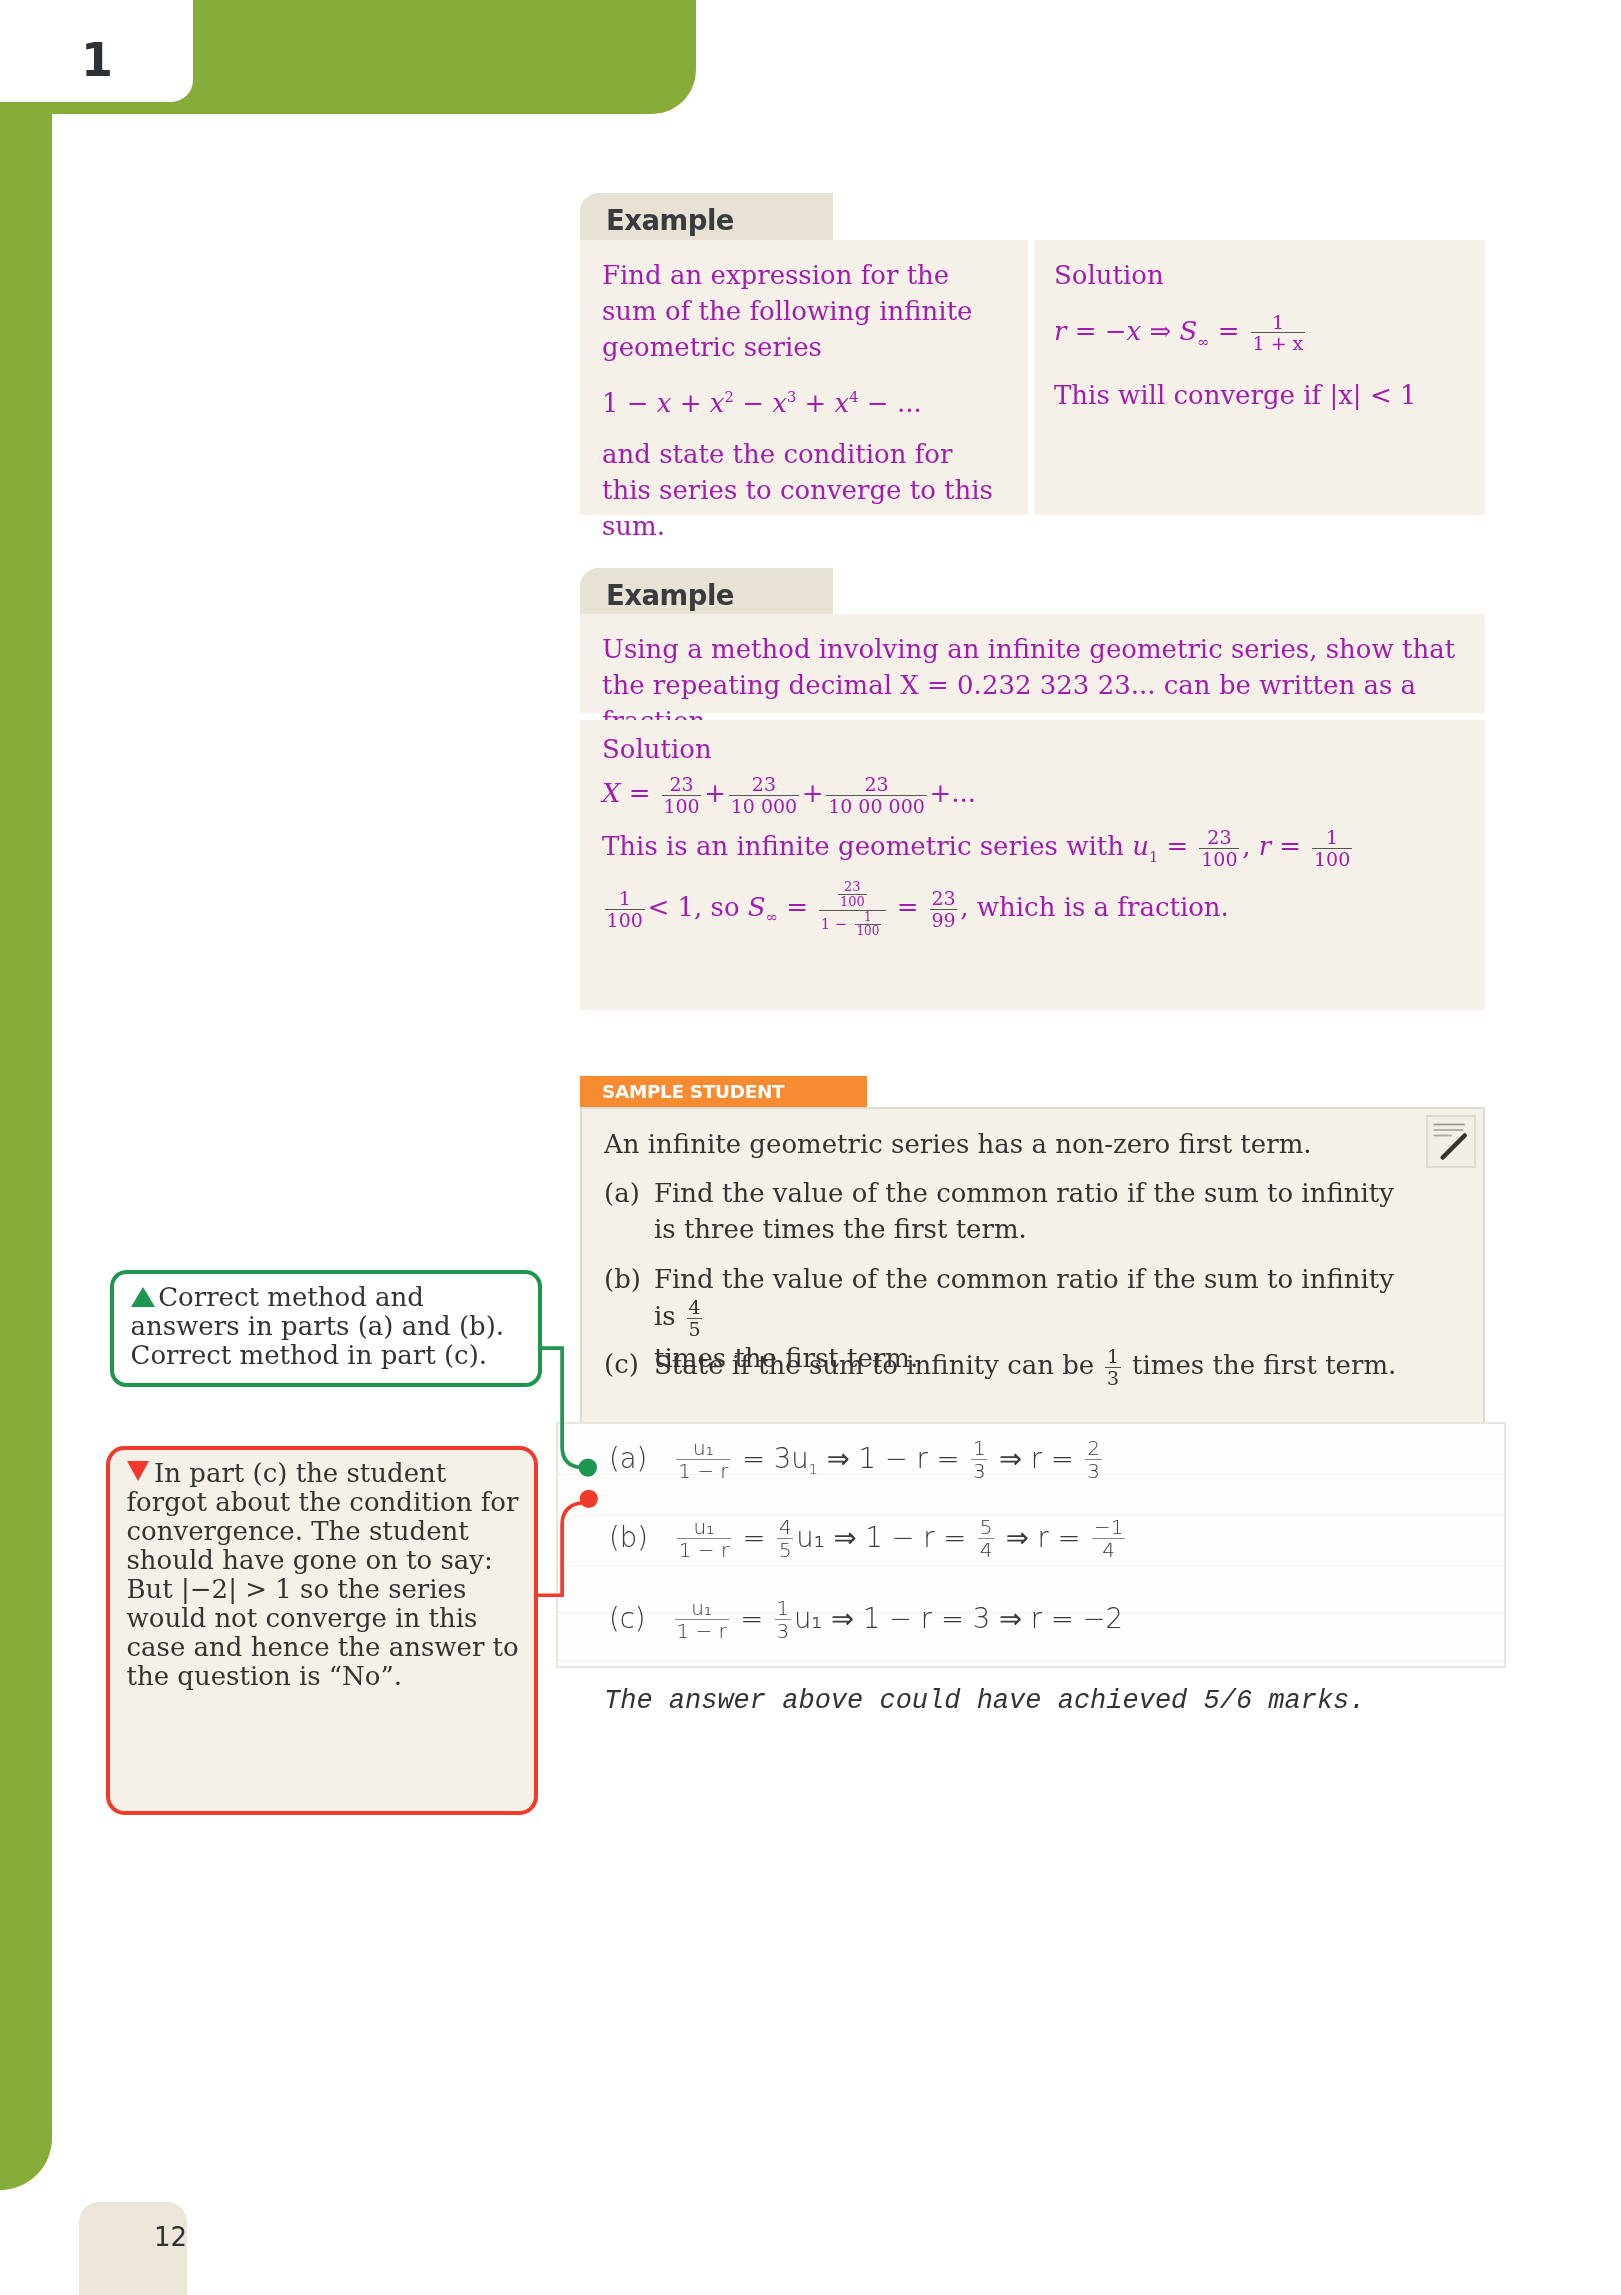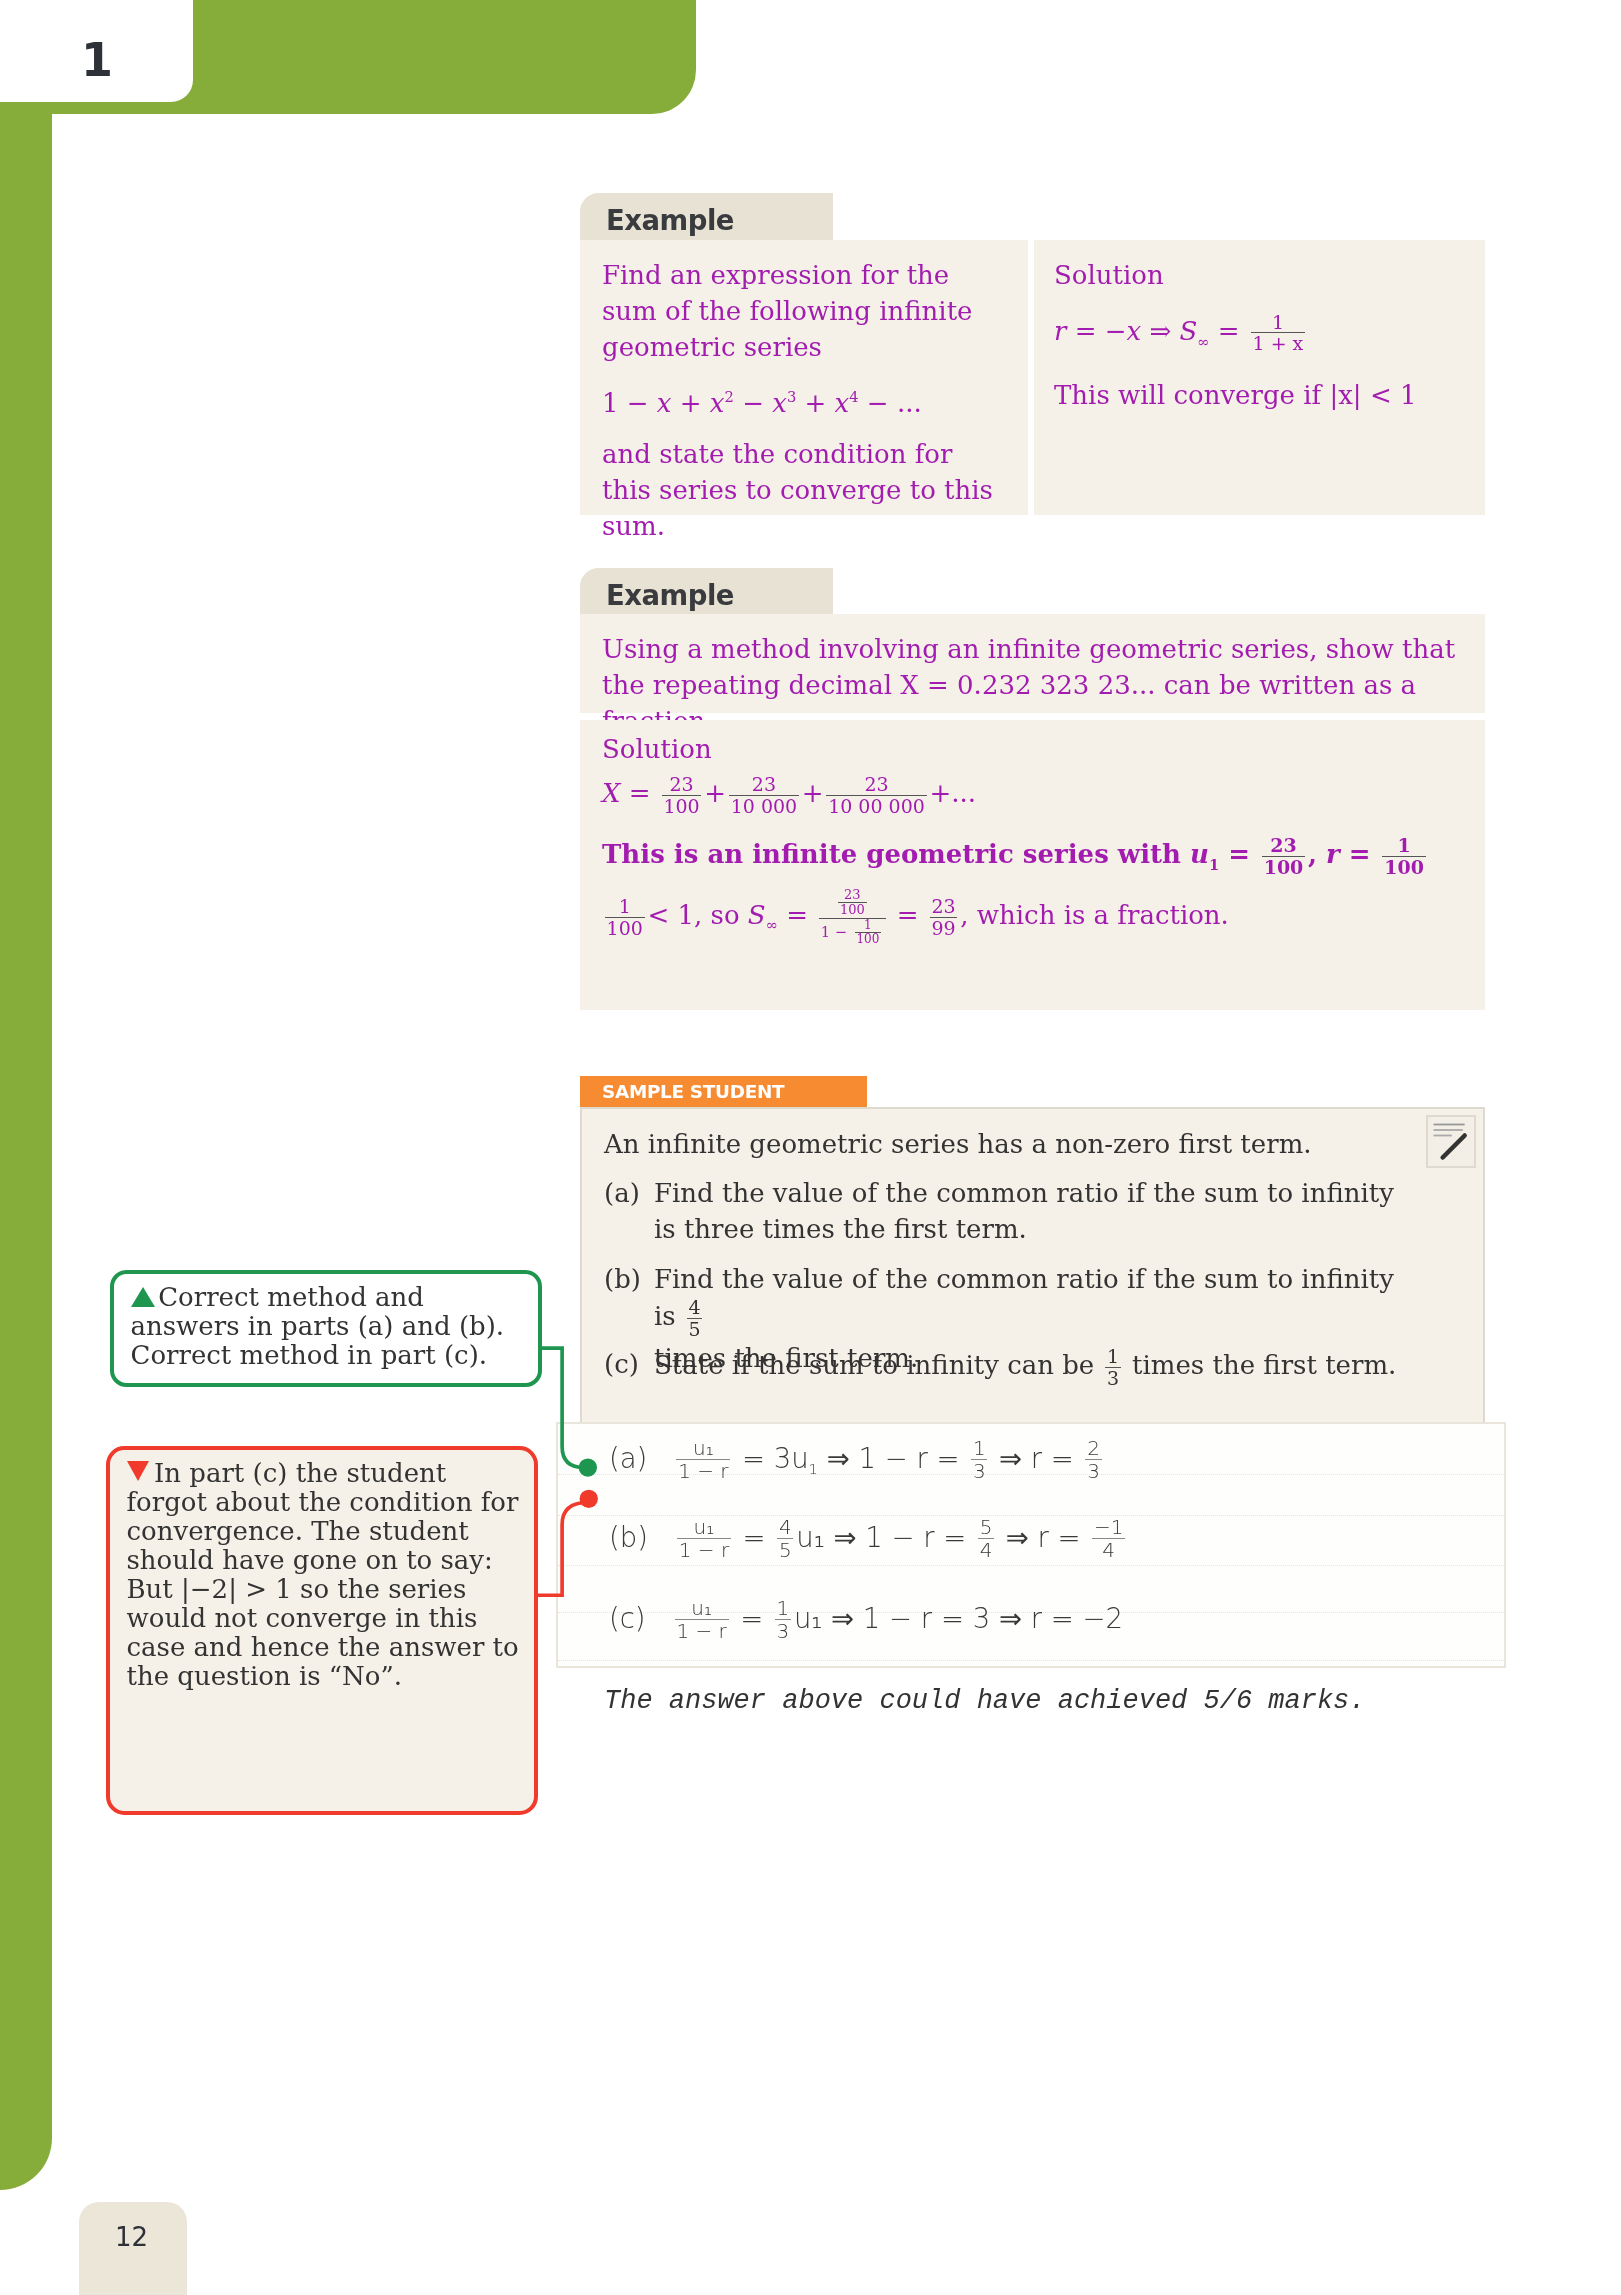--- a/index.html
+++ b/index.html
@@ -6,21 +6,21 @@
   body { width:1622px; height:2296px; position:relative; background:#ffffff; overflow:hidden;
          font-family:"DejaVu Serif", serif; color:#2f2f2f; }
   .abs { position:absolute; }
   
   #green-top { left:0; top:0; width:696px; height:114px; background:#86ac39; border-bottom-right-radius:44px; }
   #green-side { left:0; top:0; width:52px; height:2190px; background:#86ac39; border-bottom-right-radius:53px; }
   #inner-curve { left:52px; top:114px; width:110px; height:110px; background:#ffffff; border-top-left-radius:59px; }
   #chapter-tab { left:0; top:0; width:193px; height:102px; background:#ffffff; border-bottom-right-radius:22px; }
   #chapter-num { left:81px; top:33px; font-family:"DejaVu Sans", sans-serif; font-weight:bold; font-size:46px; color:#2e3138; }
   #page-tab { left:79px; top:2202px; width:108px; height:94px; background:#ebe6d8; border-top-left-radius:20px; border-top-right-radius:20px; }
-  #page-num { left:0; right:0; top:20px; text-align:left; font-family:"DejaVu Sans", sans-serif; font-size:26px; color:#2e3138;padding-left:36px; }
+  #page-num { left:0; right:0; top:20px; text-align:right; font-family:"DejaVu Sans", sans-serif; font-size:26px; color:#2e3138;padding-left:36px; }
 
   
   .ex-tab { background:#e7e2d4; border-top-left-radius:18.4px; font-family:"DejaVu Sans", sans-serif; font-weight:bold;
             font-size:27.5px; color:#3a3b3f; padding:11px 0 0 26px; box-sizing:border-box; letter-spacing:-0.5px; }
   .panel { background:#f6f1e8; box-sizing:border-box; font-size:26px; line-height:36px; color:#a21caf; }
   .panel p { margin:0; }
   .mi { font-style:italic; }
   .frac { display:inline-block; vertical-align:middle; text-align:center; margin:0 2.8px; line-height:1.1; }
   .frac > span { display:block; padding:0 1.8px; }
   .frac > span.num { border-bottom:1.8px solid #555; }
@@ -78,21 +78,21 @@
 <div class="abs ex-tab" style="left:580px;top:568px;width:253px;height:47px;">Example 1.2.11</div>
 <div class="abs panel" style="left:580px;top:614px;width:905px;height:99px;padding:16.5px 22px;">
   <p>Using a method involving an infinite geometric series, show that the repeating decimal X = 0.232 323 23... can be written as a fraction.</p>
 </div>
 <div class="abs panel" style="left:580px;top:720px;width:905px;height:290px;padding:11px 22px;">
   <p>Solution</p>
   <p style="margin-top:7.3px;">
     <span class="mi">X =</span>
     <span class="frac small"><span class="num">23</span><span>100</span></span><span>+</span><span class="frac small"><span class="num">23</span><span>10 000</span></span><span>+</span><span class="frac small"><span class="num">23</span><span>10 00 000</span></span><span>+...</span>
   </p>
-  <p style="margin-top:18px;font-weight:bold;">
+  <p style="margin-top:10px;">
     <span>This is an infinite geometric series with </span><span class="mi">u</span><sub class="xs">1</sub><span> = </span><span class="frac small"><span class="num">23</span><span>100</span></span><span>, </span><span class="mi">r</span><span> = </span><span class="frac small"><span class="num">1</span><span>100</span></span>
   </p>
   <p style="margin-top:5.5px;">
     <span class="frac small"><span class="num">1</span><span>100</span></span><span>&lt; 1, so </span><span class="mi">S</span><sub class="xs">∞</sub><span> = </span><span class="frac xs"><span class="num"><span class="frac xs" style="font-size:13px;"><span class="num">23</span><span>100</span></span></span><span><span>1 − </span><span class="frac" style="font-size:12px;"><span class="num">1</span><span>100</span></span></span></span><span> = </span><span class="frac small"><span class="num">23</span><span>99</span></span><span>, which is a fraction.</span>
   </p>
 </div>
 
 <div class="abs" id="sample-tab">SAMPLE STUDENT ANSWER</div>
 <div class="abs" id="sample-box">
   <div class="q-item" style="top:16.5px;">An infinite geometric series has a non-zero first term.</div>

